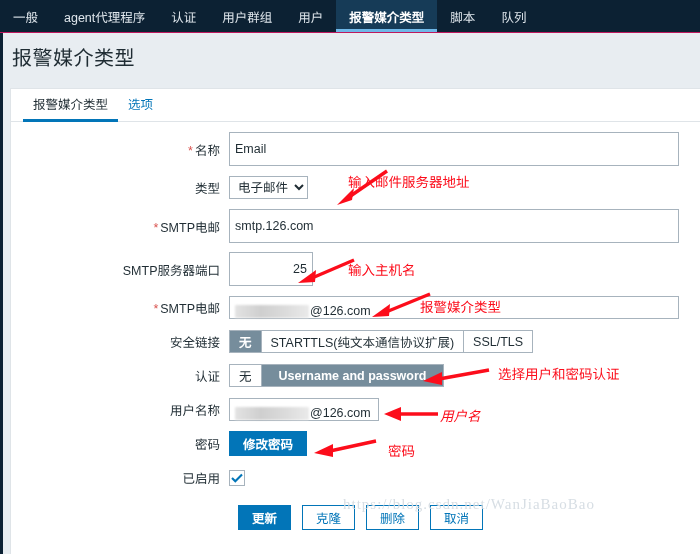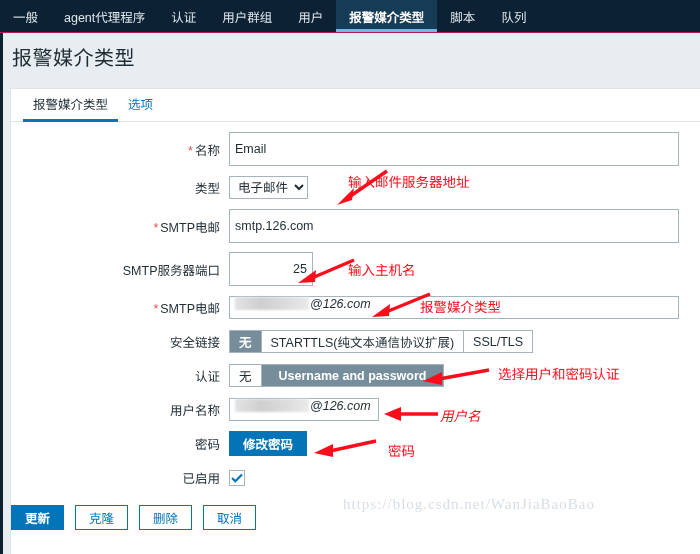--- a/index.html
+++ b/index.html
@@ -111,23 +111,23 @@
     height:23px;
     border:1px solid #a7b3bd;
     background:#ffffff;
     font-family:inherit;font-size:12.5px;color:#1f2c33;
     padding:0 2px 0 4px;box-sizing:border-box;
     outline:none;
   }
 
   
   .redact-wrap{
-    position:relative;display:inline-flex;align-items:flex-start;
+    position:relative;display:inline-flex;align-items:flex-end;
     height:23px;border:1px solid #a7b3bd;background:#fff;
-    padding:0 5px;box-sizing:border-box;width:150px;font-style:italic;
+    padding:0 5px;box-sizing:border-box;width:150px;
   }
   .redact{
     display:inline-block;width:74px;height:13px;
     background:linear-gradient(90deg,#e3e3e3 0%,#cfcfcf 35%,#dcdcdc 70%,#eaeaea 100%);
     filter:blur(1.2px);
     border-radius:1px;margin-right:1px;
   }
   .redact-txt{font-size:12.5px;color:#1f2c33;}
 
   
@@ -162,21 +162,21 @@
   .chk{
     width:16px;height:16px;
     border:1px solid #a7b3bd;background:#fff;
     display:flex;align-items:center;justify-content:center;
     cursor:pointer;box-sizing:border-box;
   }
   .chk svg{display:block;}
 
   .actions{
     display:flex;gap:11px;
-    margin-top:15px;
+    padding-left:227px;margin-top:15px;
   }
 
   
   .anno{
     position:absolute;
     color:#fc0d1b;font-size:13.5px;
     white-space:nowrap;pointer-events:none;
     font-family:"DejaVu Sans","Liberation Sans",sans-serif;
   }
   .arrow{position:absolute;pointer-events:none;}

